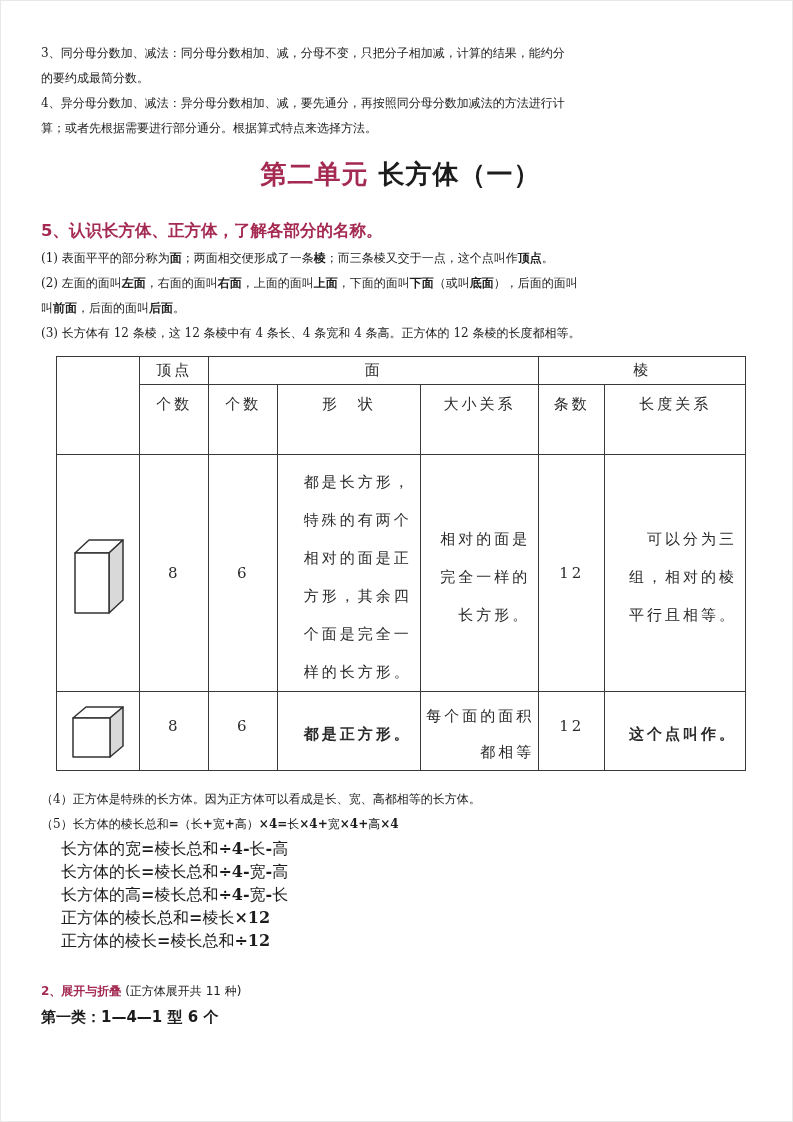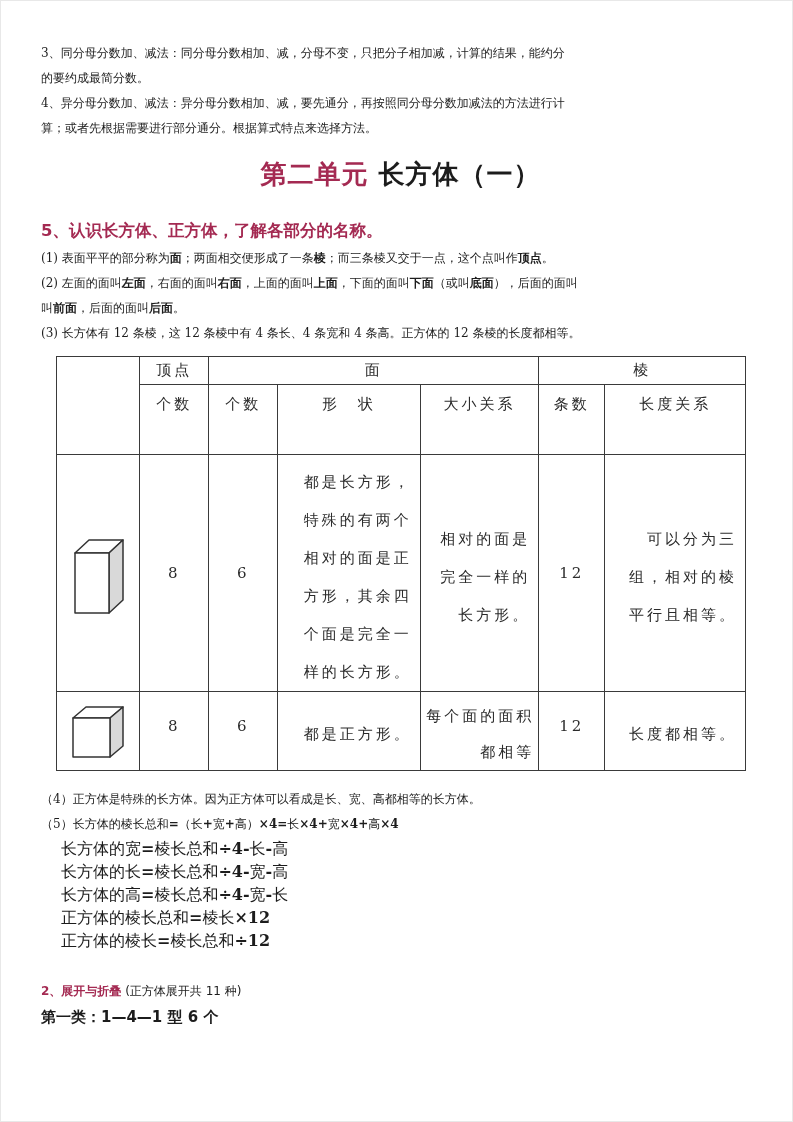--- a/index.html
+++ b/index.html
@@ -59,21 +59,21 @@
   }
   tr.hrow1 td { height: 28px; text-align: center; }
   tr.hrow2 td { height: 70px; text-align: center; vertical-align: top; padding-top: 10px; }
   tr.drow1 td { height: 202px; }
   tr.drow2 td { height: 66px; }
   td.shape-cell { text-align: left; vertical-align: top; padding: 12px 0 0 10px; }
   tr.drow2 td.shape-cell { padding-top: 6px; }
   td.num-mid { text-align: center; vertical-align: middle; }
   td.num-low { text-align: center; vertical-align: bottom; padding-bottom: 10px; }
   td.txt-top { vertical-align: top; text-align: right; padding: 8px 8px 0 10px; line-height: 38px; }
-  tr.drow2 td.txt-top { line-height: 30px; padding-top: 6px; }
+  tr.drow2 td.txt-top { line-height: 30px; padding-top: 6px; font-weight: bold; }
   td.txt-center { vertical-align: top; text-align: right; padding: 6px 4px 0 4px; line-height: 36px; }
   
   .after-table { margin-top: 16px; }
   .formula-line {
     font-size: 16px;
     line-height: 23px;
     padding-left: 20px;
     white-space: nowrap;
   }
   .sec2 { margin-top: 26px; }
@@ -162,21 +162,21 @@
             <polygon points="6,14 19,3 56,3 43,14" fill="#ffffff"></polygon>
             <polygon points="43,14 56,3 56,42 43,53" fill="#d9d9d9"></polygon>
             <rect x="6" y="14" width="37" height="39" fill="#ffffff"></rect>
           </svg>
         </td>
         <td class="num-low">8</td>
         <td class="num-low">6</td>
         <td class="txt-top">都是正方形。</td>
         <td class="txt-center">每个面的面积都相等</td>
         <td class="num-low">12</td>
-        <td class="txt-top">长度都相等。</td>
+        <td class="txt-top">这个点叫作。</td>
       </tr>
     </tbody>
       </table>
 
     <div class="after-table">
       <div class="body-line"><span>（4）正方体是特殊的长方体。因为正方体可以看成是长、宽、高都相等的长方体。</span></div>
       <div class="body-line"><span>（5）长方体的棱长总和</span><span style="font-weight: bold;">=</span><span>（长</span><span style="font-weight: bold;">+</span><span>宽</span><span style="font-weight: bold;">+</span><span>高）</span><span style="font-weight: bold;">×4=</span><span>长</span><span style="font-weight: bold;">×4+</span><span>宽</span><span style="font-weight: bold;">×4+</span><span>高</span><span style="font-weight: bold;">×4</span></div>
       <div class="formula-line"><span>长方体的宽</span><span style="font-weight: bold;">=</span><span>棱长总和</span><span style="font-weight: bold;">÷4-</span><span>长</span><span style="font-weight: bold;">-</span><span>高</span></div>
       <div class="formula-line"><span>长方体的长</span><span style="font-weight: bold;">=</span><span>棱长总和</span><span style="font-weight: bold;">÷4-</span><span>宽</span><span style="font-weight: bold;">-</span><span>高</span></div>
       <div class="formula-line"><span>长方体的高</span><span style="font-weight: bold;">=</span><span>棱长总和</span><span style="font-weight: bold;">÷4-</span><span>宽</span><span style="font-weight: bold;">-</span><span>长</span></div>

